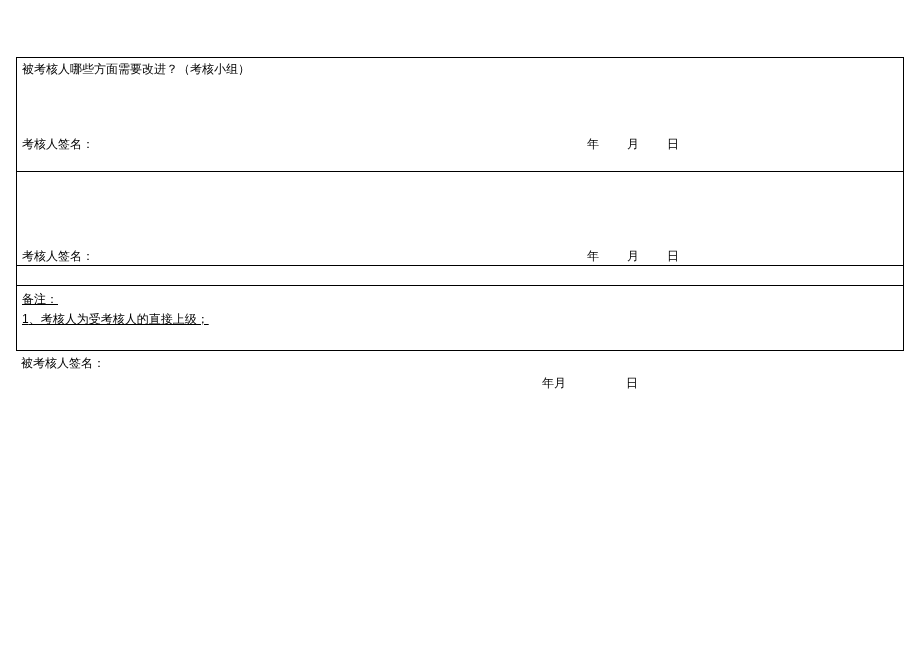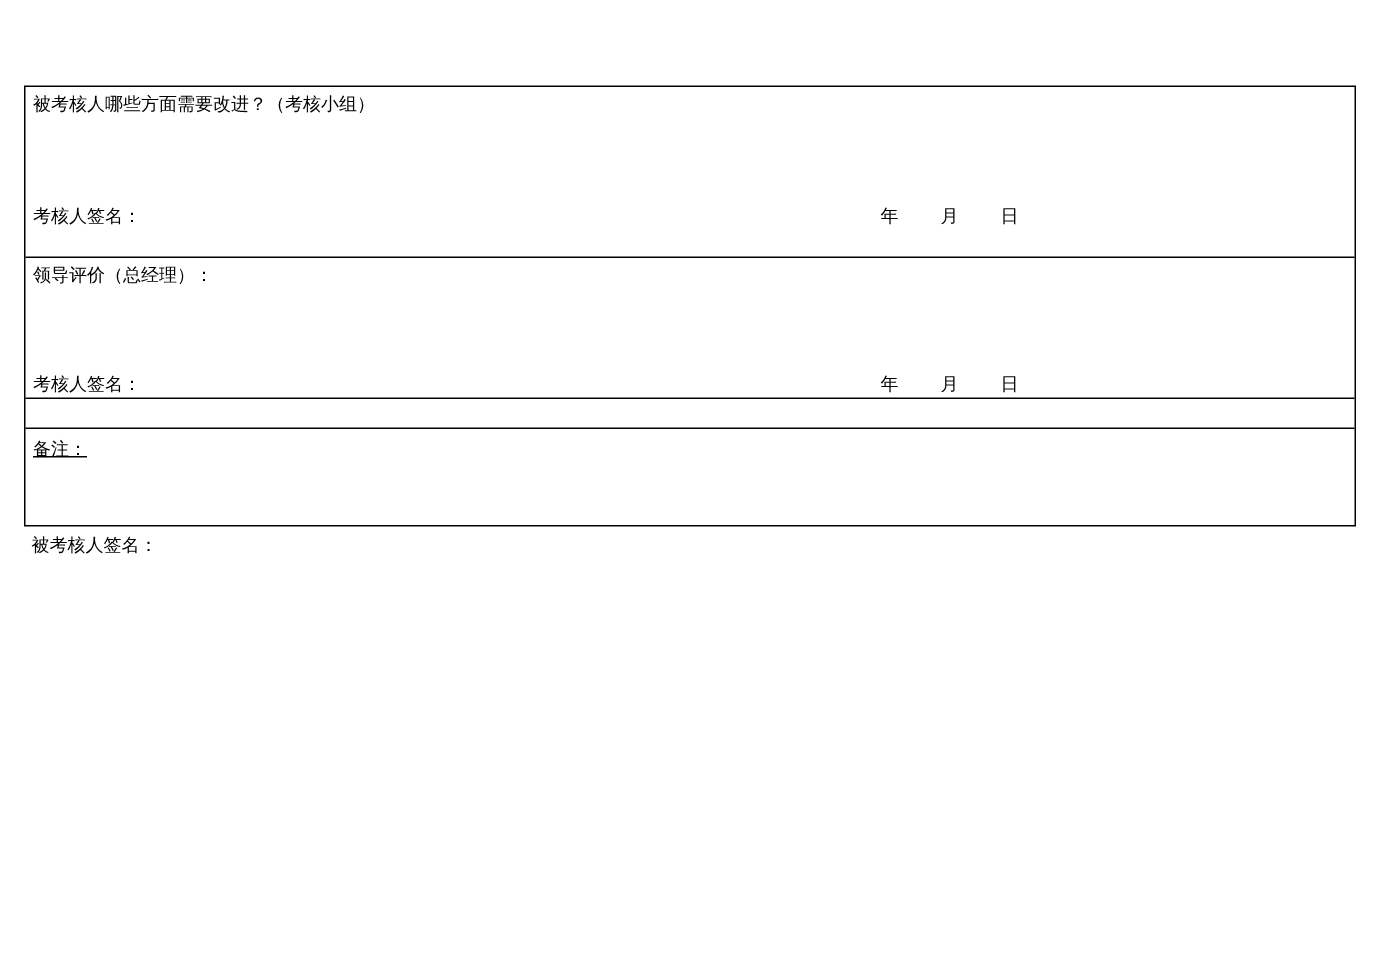--- a/index.html
+++ b/index.html
@@ -116,34 +116,39 @@
       <span class="sign-label">考核人签名：</span>
       <span class="date-block">
         <span>年</span>
         <span>月</span>
         <span>日</span>
       </span>
     </div>
   </div>
 
   <div class="section section-leader">
-    <div class="title-row">领导评价（总经理）：</div>
     <div class="sign-row">
       <span class="sign-label">考核人签名：</span>
       <span class="date-block">
         <span>年</span>
         <span>月</span>
         <span>日</span>
       </span>
     </div>
   </div>
 
   <div class="section section-gap"></div>
 
   <div class="section section-notes">
     <div class="note-line">备注：</div>
+    <div class="note-line">
+      <span class="num-prefix">1</span><span>、考核人为受考核人的直接上级；</span>
+    </div>
   </div>
 
 </div>
 
 <div class="below-form">
   <div class="below-sign">被考核人签名：</div>
+  <div class="below-date">
+    <span class="ym">年月</span><span>日</span>
+  </div>
 </div>
 
 </body></html>

